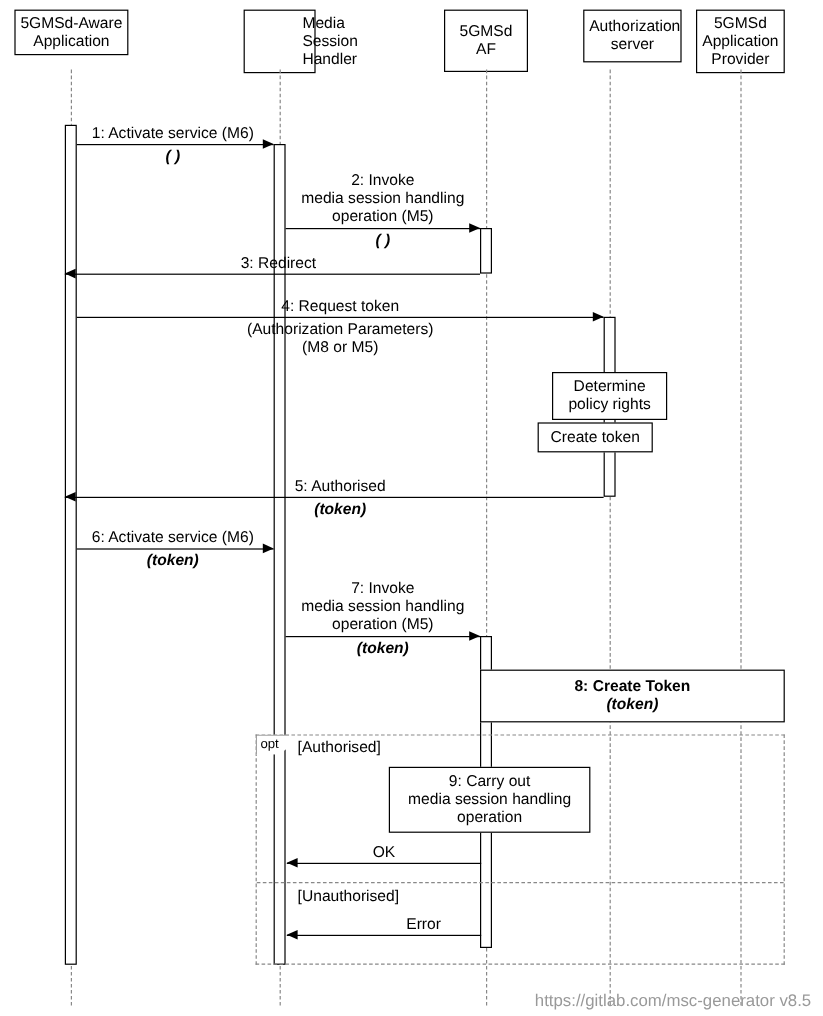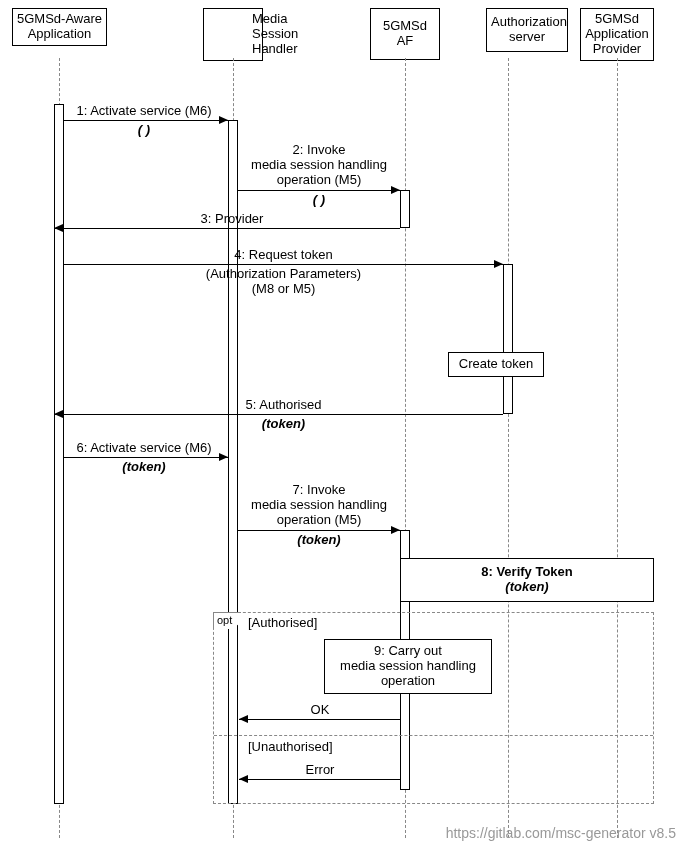--- a/index.html
+++ b/index.html
@@ -218,38 +218,41 @@
   </div>
   <div class="arrow" style="left:238px; width:162px; top:190px;">
     <div class="line"></div>
       <div class="head-r"></div>
   </div>
   <div class="msg under" style="left:238px; top:193px; width:162px;">
     <span class="args">( )</span>
   </div>
 
   <div class="msg" style="left:64px; top:212px; width:336px;">
-    <span>3: Provider</span>
+    <span>3: Redirect</span>
   </div>
   <div class="arrow" style="left:54px; width:346px; top:228px;">
     <div class="line"></div>
       <div class="head-l"></div>
   </div>
 
   <div class="msg" style="left:64px; top:248px; width:439px;">
     <span>4: Request token</span>
   </div>
   <div class="arrow" style="left:64px; width:439px; top:264px;">
     <div class="line"></div>
       <div class="head-r"></div>
   </div>
   <div class="msg under" style="left:64px; top:267px; width:439px;">
     <span>(Authorization Parameters)<br>(M8 or M5)</span>
   </div>
 
+  <div class="selfbox" style="left:460px; top:310px; width:96px;">
+    <span>Determine<br>policy rights</span>
+  </div>
 
   <div class="selfbox" style="left:448px; top:352px; width:96px;">
     <span>Create token</span>
   </div>
 
   <div class="msg" style="left:64px; top:398px; width:439px;">
     <span>5: Authorised</span>
   </div>
   <div class="arrow" style="left:54px; width:449px; top:414px;">
     <div class="line"></div>
@@ -275,21 +278,21 @@
   </div>
   <div class="arrow" style="left:238px; width:162px; top:530px;">
     <div class="line"></div>
       <div class="head-r"></div>
   </div>
   <div class="msg under" style="left:238px; top:533px; width:162px;">
     <span class="args">(token)</span>
   </div>
 
   <div class="spanbox" style="left:400px; top:558px; width:254px;">
-    <div class="bold"><span>8: Verify Token</span></div>
+    <div class="bold"><span>8: Create Token</span></div>
     <div class="args"><span>(token)</span></div>
   </div>
 
   <div class="opt" style="left:213px; top:612px; width:441px; height:192px;">
     <div class="tab">opt</div>
     <div class="guard">[Authorised]</div>
 
     <div class="selfbox" style="left:110px; top:26px; width:168px;">
       <span>9: Carry out<br>media session handling<br>operation</span>
     </div>
@@ -298,21 +301,21 @@
       <span>OK</span>
     </div>
     <div class="arrow" style="left:25px; width:162px; top:106px;">
       <div class="line"></div>
         <div class="head-l"></div>
     </div>
 
     <div class="divider" style="top:122px;"></div>
     <div class="guard" style="top:126px; left:34px;">[Unauthorised]</div>
 
-    <div class="msg" style="left:25px; top:150px; width:162px;">
+    <div class="msg" style="left:25px; top:150px; width:162px;padding-left:33px;">
       <span>Error</span>
     </div>
     <div class="arrow" style="left:25px; width:162px; top:166px;">
       <div class="line"></div>
         <div class="head-l"></div>
     </div>
   </div>
 
   <div class="footer">https://gitlab.com/msc-generator v8.5</div>
 </div>

